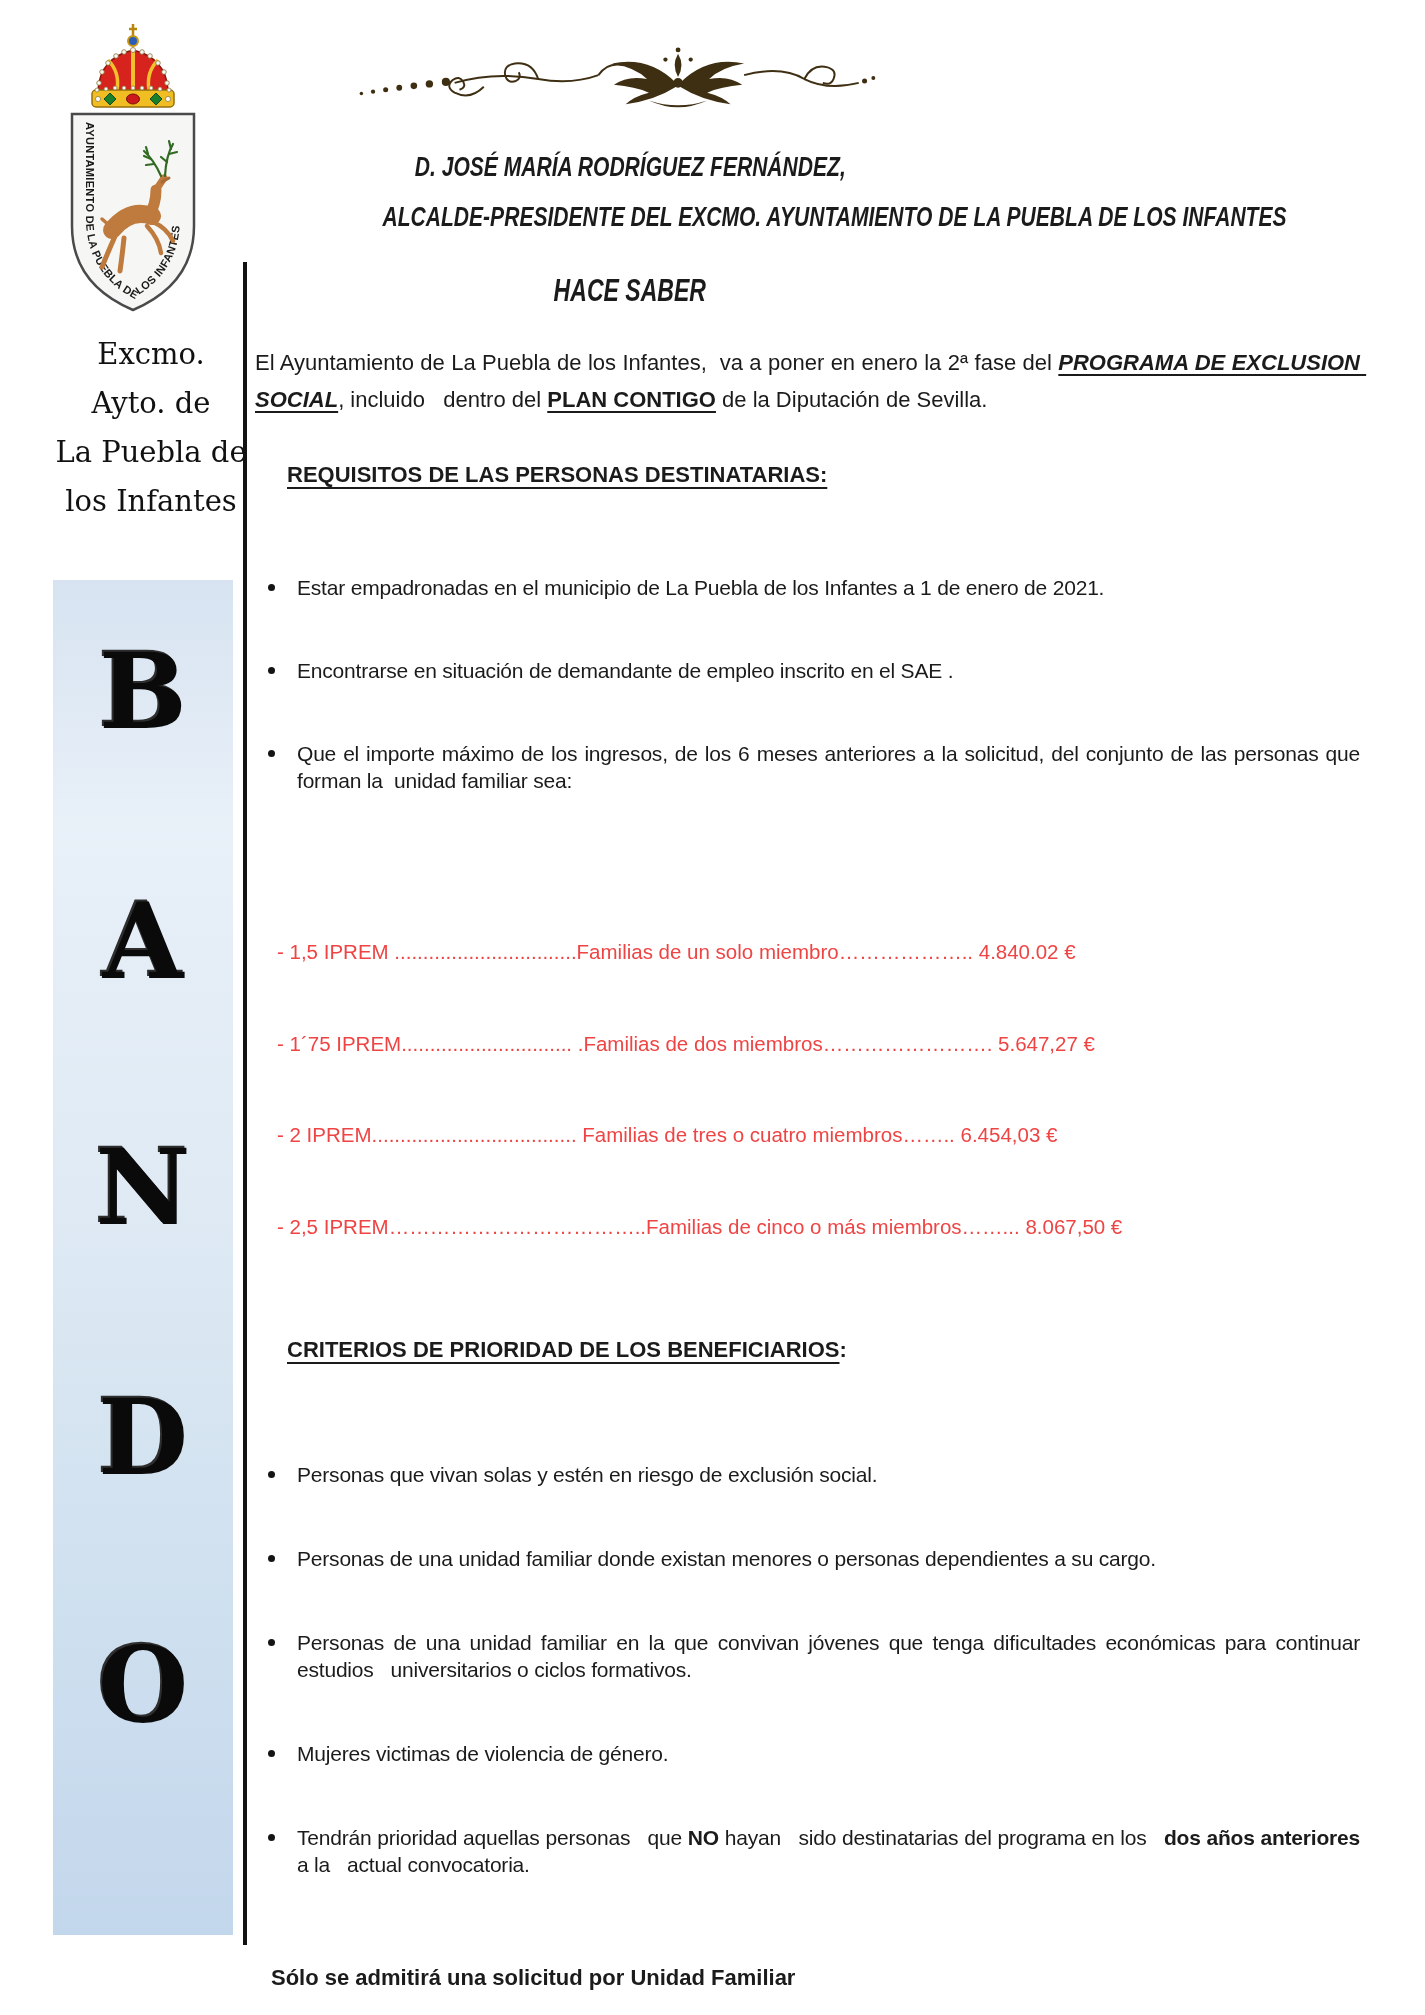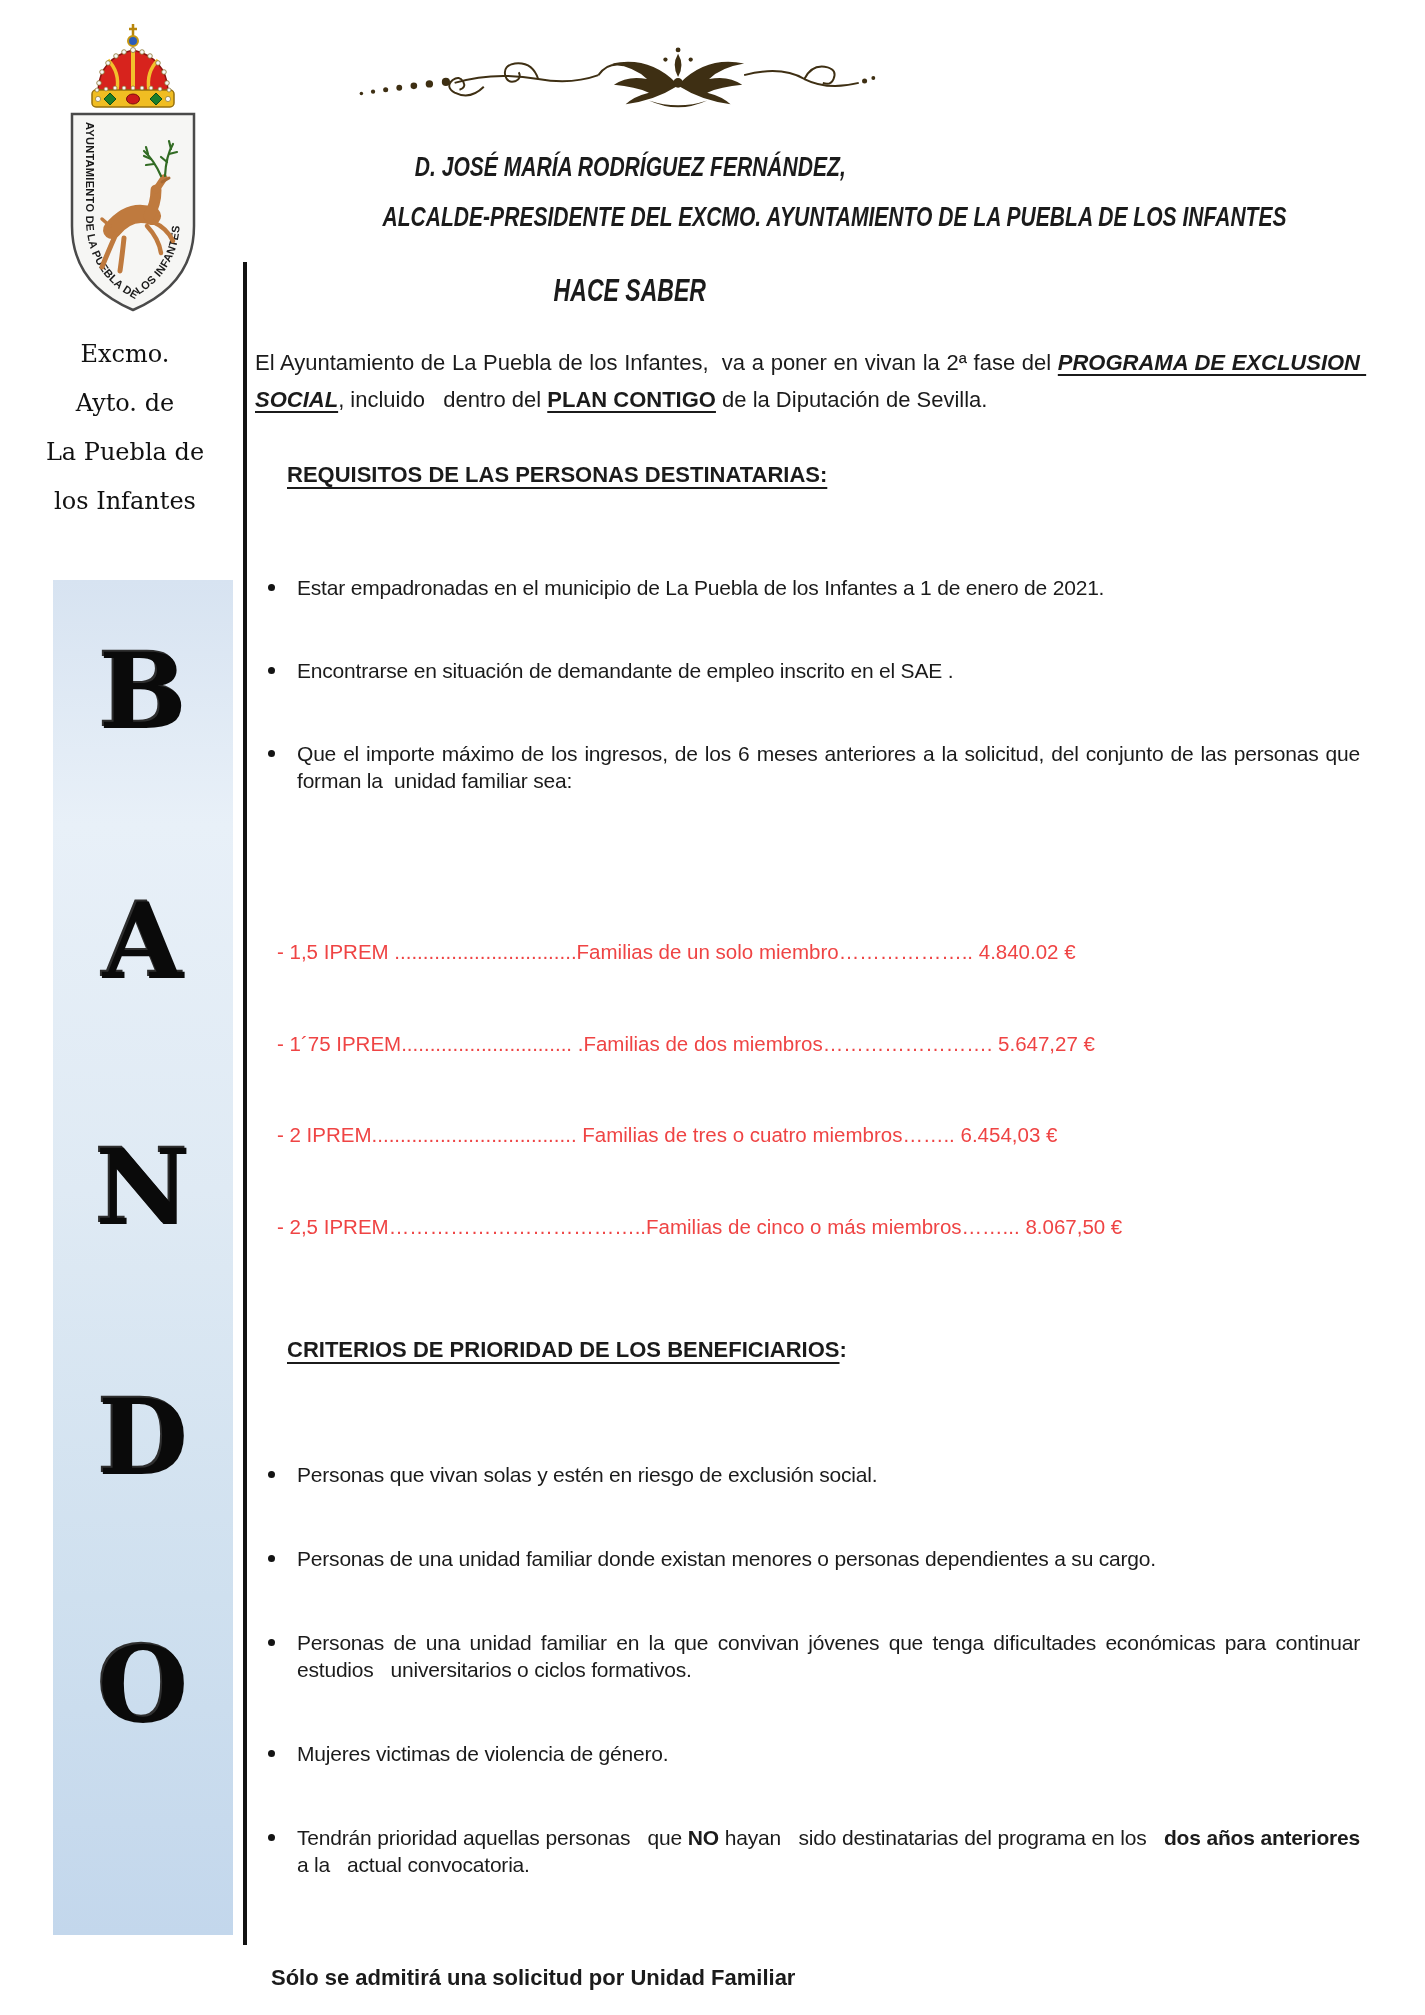--- a/index.html
+++ b/index.html
@@ -1,22 +1,22 @@
 <!DOCTYPE html>
 <html><head>
 <meta charset="utf-8">
 <style>
   html,body{margin:0;padding:0;background:#ffffff;}
   #page{position:relative;width:1425px;height:2015px;background:#ffffff;overflow:hidden;
         font-family:"Liberation Sans",sans-serif;color:#1b1b1b;}
 
   
   #crest{position:absolute;left:50px;top:20px;width:170px;height:300px;}
-  #org{position:absolute;left:0;top:330px;width:250px;text-align:center;
-       font-family:"DejaVu Serif",serif;font-size:24px;line-height:49px;color:#111;}
+  #org{position:absolute;left:26px;top:330px;width:250px;text-align:center;
+       font-family:"DejaVu Serif",serif;font-size:29px;line-height:49px;color:#111;}
   #bluepanel{position:absolute;left:53px;top:580px;width:180px;height:1355px;
        background:linear-gradient(180deg,#d7e3f1 0%,#e8f0f8 18%,#dfeaf4 45%,#cfe0ef 75%,#c3d7ec 100%);}
   .bando-letter{position:absolute;width:100%;text-align:center;
        font-family:"DejaVu Serif",serif;font-weight:700;font-size:104px;line-height:1;
        color:#0a0a0a;text-shadow:-2px -2px 0 #2e2e2e;}
   #vline{position:absolute;left:243px;top:262px;width:4px;height:1683px;background:#121212;}
 
   
   #main{position:absolute;left:255px;top:0;width:1105px;}
   #ornament{margin:46px 0 0 85px;width:545px;height:68px;}
@@ -181,21 +181,21 @@
     <div id="hdr-name" class="center-block hdr">
       <span>D. JOSÉ MARÍA RODRÍGUEZ FERNÁNDEZ,</span>
     </div>
     <div id="hdr-title" class="center-block hdr">
       <span>ALCALDE-PRESIDENTE DEL EXCMO. AYUNTAMIENTO DE LA PUEBLA DE LOS INFANTES</span>
     </div>
     <div id="hace" class="center-block">
       <span>HACE SABER</span>
     </div>
 
-    <p id="intro"><span>El Ayuntamiento de La Puebla de los Infantes,  va a poner en vivan la 2ª fase del </span><span class="biu">PROGRAMA DE EXCLUSION SOCIAL</span><span>, incluido   dentro del </span><span class="bu">PLAN CONTIGO</span><span> de la Diputación de Sevilla.</span></p>
+    <p id="intro"><span>El Ayuntamiento de La Puebla de los Infantes,  va a poner en enero la 2ª fase del </span><span class="biu">PROGRAMA DE EXCLUSION SOCIAL</span><span>, incluido   dentro del </span><span class="bu">PLAN CONTIGO</span><span> de la Diputación de Sevilla.</span></p>
 
     <div id="req-head" class="sec-head">
       <span class="u">REQUISITOS DE LAS PERSONAS DESTINATARIAS:</span>
     </div>
 
     <ul id="req-list" class="blist body-txt">
       <li>Estar empadronadas en el municipio de La Puebla de los Infantes a 1 de enero de 2021.</li>
       <li>Encontrarse en situación de demandante de empleo inscrito en el SAE .</li>
       <li>Que el importe máximo de los ingresos, de los 6 meses anteriores a la solicitud, del conjunto de las personas que forman la  unidad familiar sea:</li>
     </ul>

